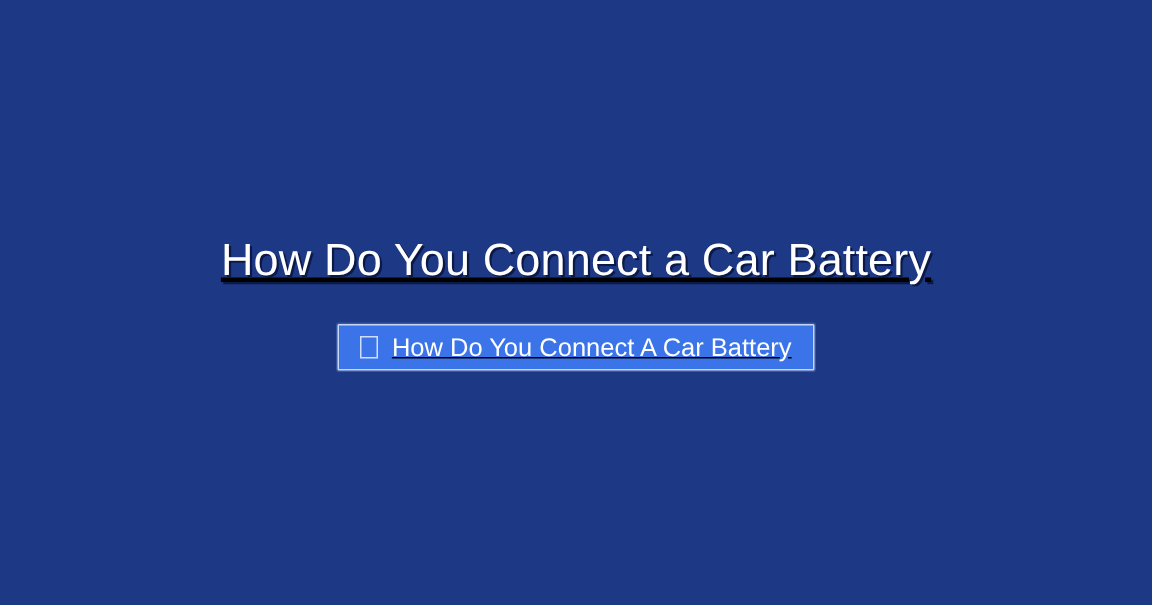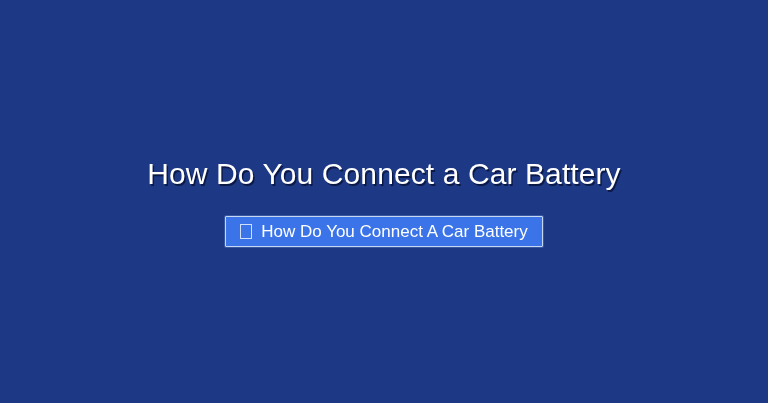--- a/index.html
+++ b/index.html
@@ -23,20 +23,21 @@
   .center-block {
     position: absolute;
     left: 0;
     top: 0;
     width: 768px;
     height: 403px;
     display: flex;
     flex-direction: column;
     align-items: center;
     justify-content: center;
+    text-decoration: underline;
   }
   .page-title {
     font-family: "Liberation Sans", sans-serif;
     font-size: 30px;
     font-weight: 400;
     line-height: 1.1;
     color: #ffffff;
     letter-spacing: 0.1px;
     text-align: center;
     white-space: nowrap;

